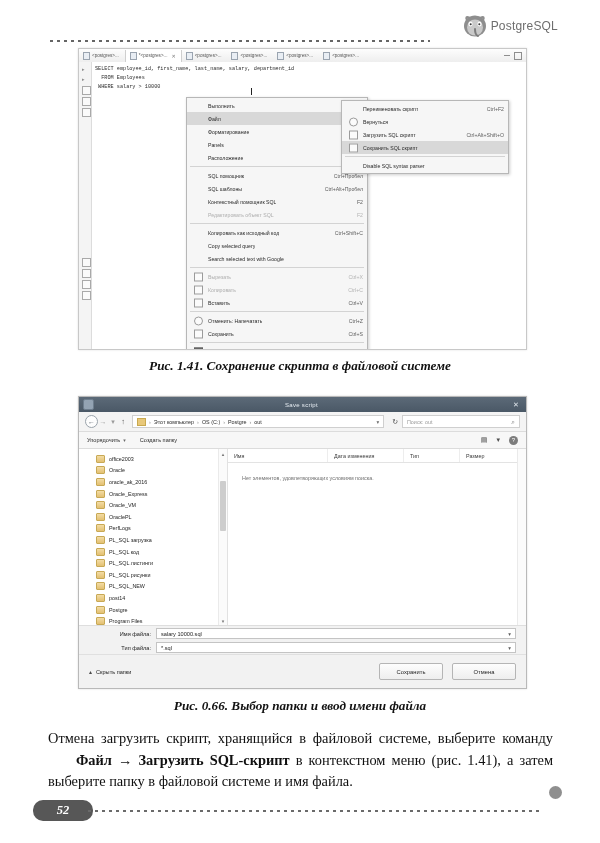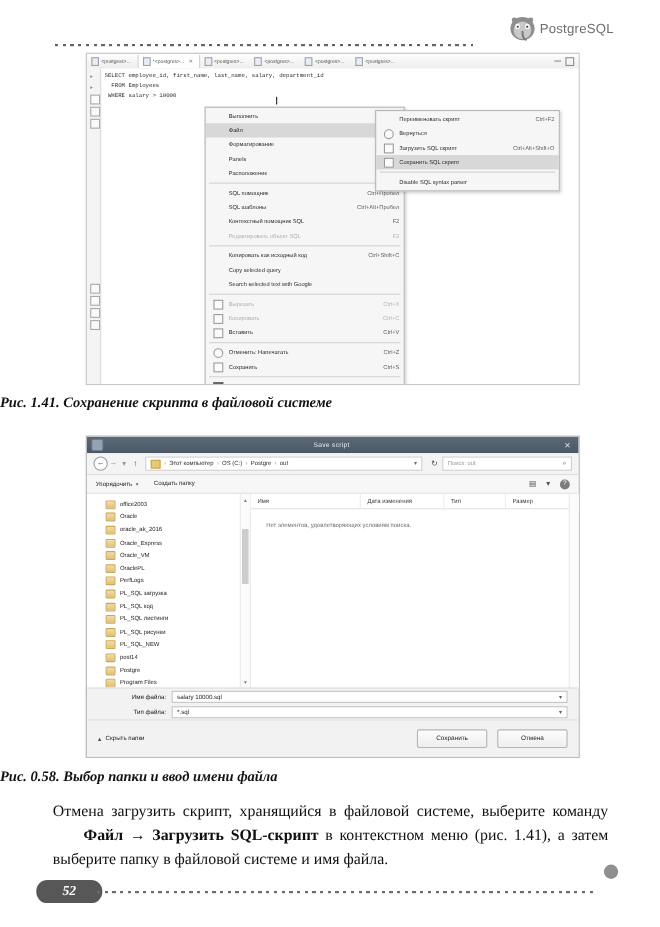--- a/index.html
+++ b/index.html
@@ -136,21 +136,21 @@
 
   
   .submenu {
     position: absolute; left: 262px; top: 38px; width: 166px;
     background: #f6f6f6; border: 1px solid #b7b7b7;
     box-shadow: 1px 1px 3px rgba(0,0,0,.2);
     padding: 1px 0;
   }
 
   .fig-caption {
-    position: absolute; left: 0; width: 600px; text-align: left;
+    position: absolute; left: 0; width: 600px; text-align: center;
     font-family: "Liberation Serif", serif;
     font-style: italic; font-weight: bold;
     font-size: 13.2px; color: #121212;
   }
 
   
   .fig2 {
     position: absolute; left: 78px; top: 396px; width: 447px; height: 291px;
     background: #efefef;
     border: 1px solid #b9b9b9;
@@ -671,21 +671,21 @@
       <span class="hf-chev">▴</span>
       <span>Скрыть папки</span>
     </span>
     <span class="btns">
       <span class="dbtn">Сохранить</span>
       <span class="dbtn">Отмена</span>
     </span>
   </div>
 </div>
 
-<div class="fig-caption" style="top:698px;">Рис. 0.58. Выбор папки и ввод имени файла</div>
+<div class="fig-caption" style="top:698px;">Рис. 0.66. Выбор папки и ввод имени файла</div>
 
 <div class="body-text">
   <span>Отмена загрузить скрипт, хранящийся в файловой системе, выберите команду </span><b>Файл → Загрузить SQL-скрипт</b><span> в контекстном меню (рис. 1.41), а затем выберите папку в файловой системе и имя файла.</span>
 </div>
 
 <div class="pgnum">52</div>
 <div class="foot-dots"></div>
 <div class="foot-dot"></div>
 
 </body></html>

